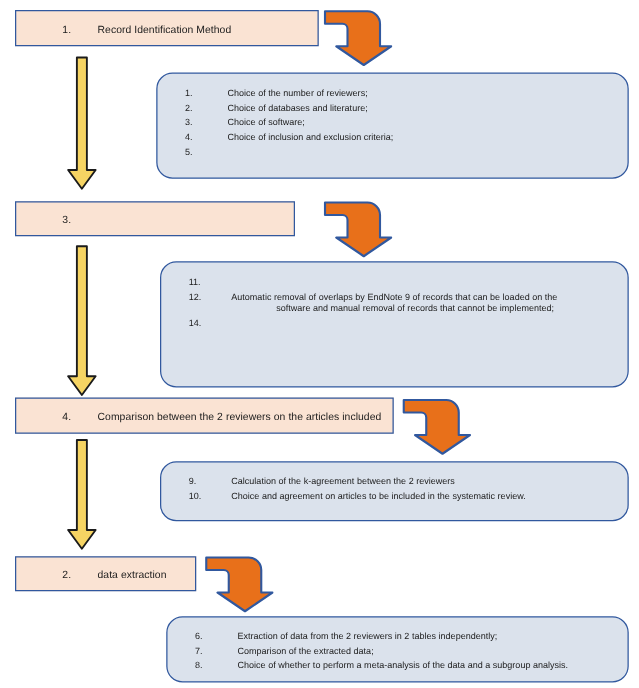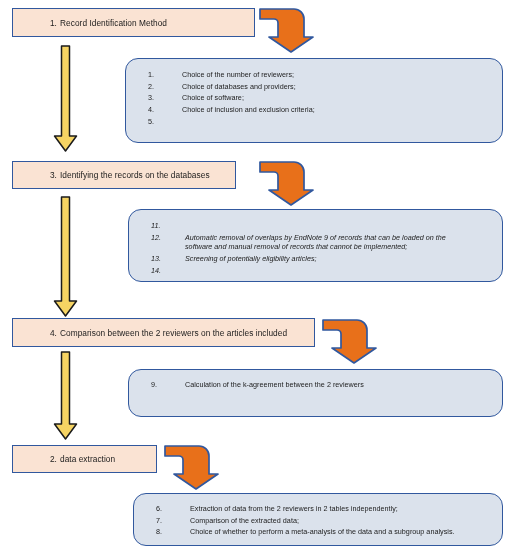--- a/index.html
+++ b/index.html
@@ -31,21 +31,21 @@
   .proc-num {
     display: inline-block;
     width: 44px;
     text-align: right;
     font-size: 8.3px;
     color: #1b1b1b;
     letter-spacing: .1px;
   }
   .proc-label {
     display: inline-block;
-    margin-left: 3px;
+    margin-left: 21px;
     font-size: 8.3px;
     color: #1b1b1b;
     letter-spacing: .05px;
     white-space: nowrap;
   }
 
   
   .content-box {
     position: absolute;
     box-sizing: border-box;
@@ -71,20 +71,21 @@
     line-height: 9.6px;
   }
   .c-text {
     font-size: 7.2px;
     color: #1b1b1b;
     line-height: 9.6px;
     letter-spacing: .02px;
   }
   .c-text .cont {
     display: block;
+    margin-left: 36px;
   }
 
   
   .arrow {
     position: absolute;
   }
   .arrow svg { display: block; }
 </style>
 </head>
 <body>
@@ -109,70 +110,65 @@
   </div>
 
   <div class="content-box" style="left:125px; top:58px; width:378px; height:85px;">
     <div class="content-list" style="top:11px;">
       <div class="c-item">
         <span class="c-num">1.</span>
         <span class="c-text">Choice of the number of reviewers;</span>
       </div>
       <div class="c-item">
         <span class="c-num">2.</span>
-        <span class="c-text">Choice of databases and providers;</span>
+        <span class="c-text">Choice of databases and literature;</span>
       </div>
       <div class="c-item">
         <span class="c-num">3.</span>
         <span class="c-text">Choice of software;</span>
       </div>
       <div class="c-item">
         <span class="c-num">4.</span>
         <span class="c-text">Choice of inclusion and exclusion criteria;</span>
       </div>
       <div class="c-item">
         <span class="c-num">5.</span>
       </div>
     </div>
   </div>
 
   <div class="proc-box" style="left:12px; top:161px; width:224px; height:28px;">
     <span class="proc-num">3.</span>
-    <span class="proc-label">Identifying the records on the databases</span>
   </div>
 
   <div class="arrow" style="left:258px; top:160px;">
     <svg width="56" height="47" viewBox="0 0 56 47">
       <path d="M2,2 H36 a10,10 0 0 1 10,10 V30 H55 L33,45 L11,30 H20 V16 a4,4 0 0 0 -4,-4 H2 Z" fill="#E8701A" stroke="#31589E" stroke-width="1.7" stroke-linejoin="round"></path>
     </svg>
   </div>
 
   <div class="arrow" style="left:52px; top:195px;">
     <svg width="27" height="124" viewBox="0 0 27 124">
       <path d="M9.5,2 H17.5 V106 H24.5 L13.5,121 L2.5,106 H9.5 Z" fill="#F6D463" stroke="#1b1b1b" stroke-width="1.5" stroke-linejoin="round"></path>
     </svg>
   </div>
 
-  <div class="content-box" style="left:128px; top:209px; width:375px; height:73px;font-style:italic;">
+  <div class="content-box" style="left:128px; top:209px; width:375px; height:101px;">
     <div class="content-list" style="top:11px;">
       <div class="c-item">
         <span class="c-num">11.</span>
       </div>
       <div class="c-item">
         <span class="c-num">12.</span>
         <span class="c-text">
           <span>Automatic removal of overlaps by EndNote 9 of records that can be loaded on the</span>
           <span class="cont">software and manual removal of records that cannot be implemented;</span>
         </span>
       </div>
       <div class="c-item">
-        <span class="c-num">13.</span>
-        <span class="c-text">Screening of potentially eligibility articles;</span>
-      </div>
-      <div class="c-item">
         <span class="c-num">14.</span>
       </div>
     </div>
   </div>
 
   <div class="proc-box" style="left:12px; top:318px; width:303px; height:29px;">
     <span class="proc-num">4.</span>
     <span class="proc-label">Comparison between the 2 reviewers on the articles included</span>
   </div>
 
@@ -187,20 +183,24 @@
       <path d="M9.5,2 H17.5 V74 H24.5 L13.5,89 L2.5,74 H9.5 Z" fill="#F6D463" stroke="#1b1b1b" stroke-width="1.5" stroke-linejoin="round"></path>
     </svg>
   </div>
 
   <div class="content-box" style="left:128px; top:369px; width:375px; height:48px;">
     <div class="content-list" style="top:10px;">
       <div class="c-item">
         <span class="c-num">9.</span>
         <span class="c-text">Calculation of the k-agreement between the 2 reviewers</span>
       </div>
+      <div class="c-item">
+        <span class="c-num">10.</span>
+        <span class="c-text">Choice and agreement on articles to be included in the systematic review.</span>
+      </div>
     </div>
   </div>
 
   <div class="proc-box" style="left:12px; top:445px; width:145px; height:28px;">
     <span class="proc-num">2.</span>
     <span class="proc-label">data extraction</span>
   </div>
 
   <div class="arrow" style="left:163px; top:444px;">
     <svg width="56" height="47" viewBox="0 0 56 47">

